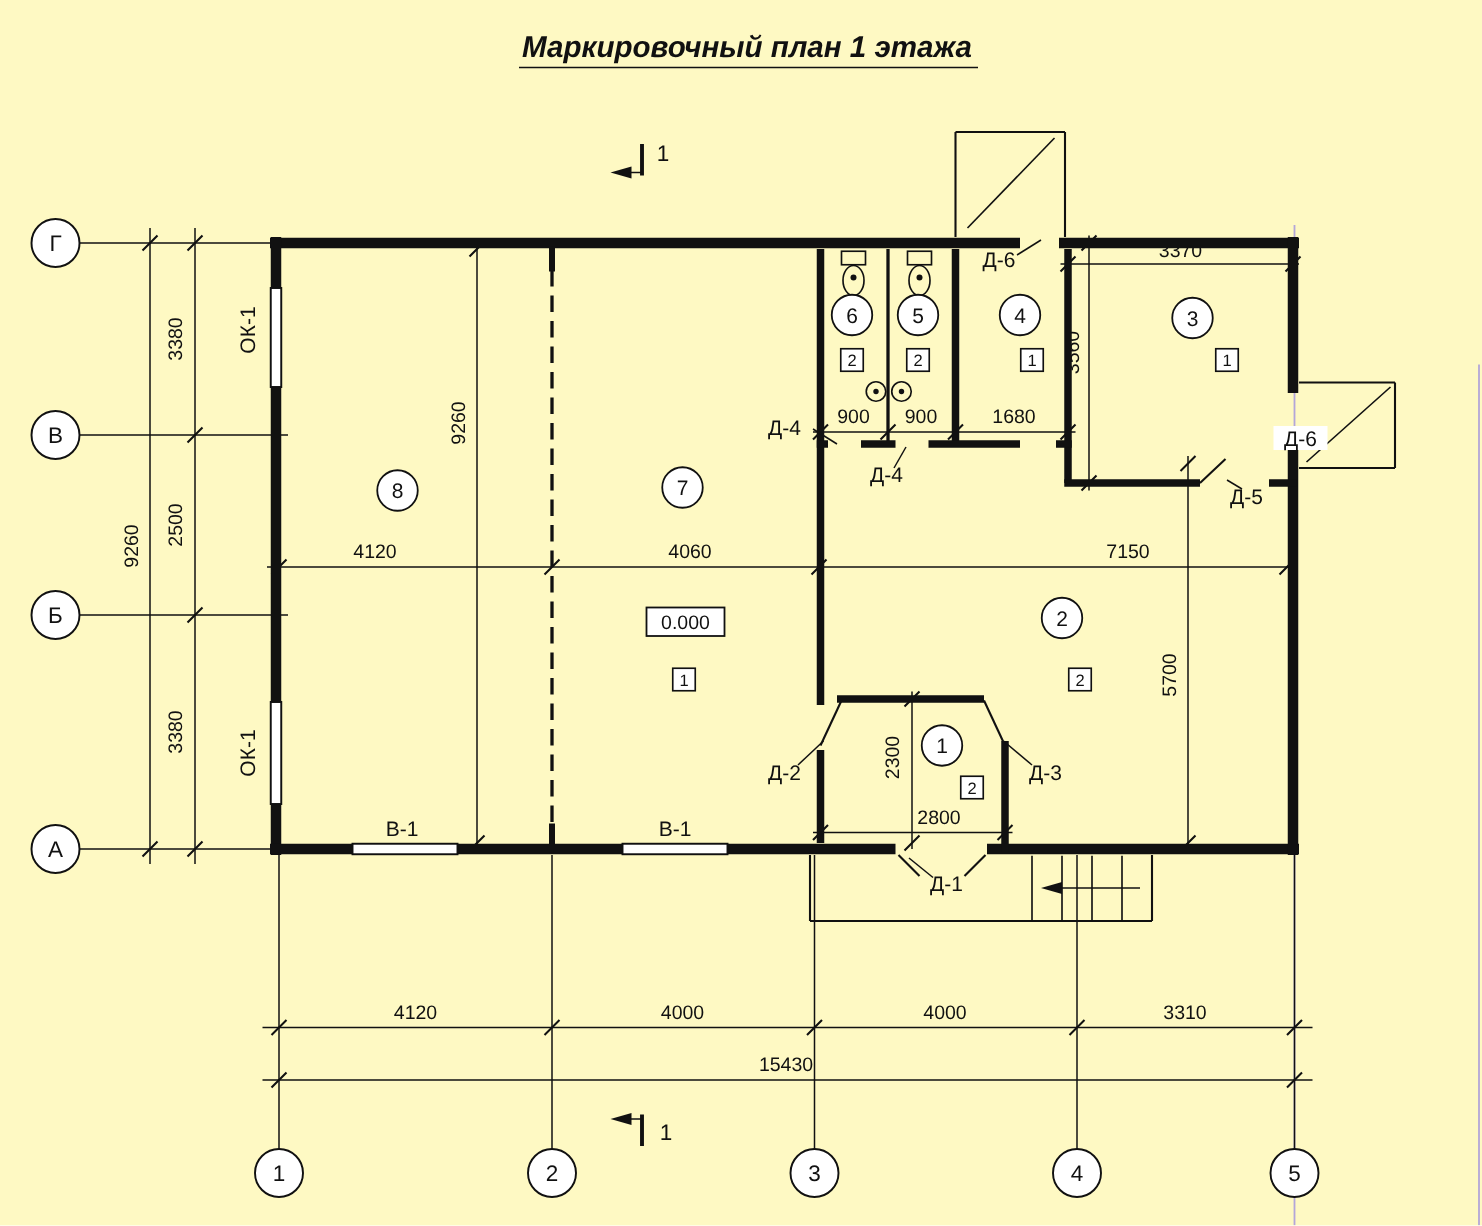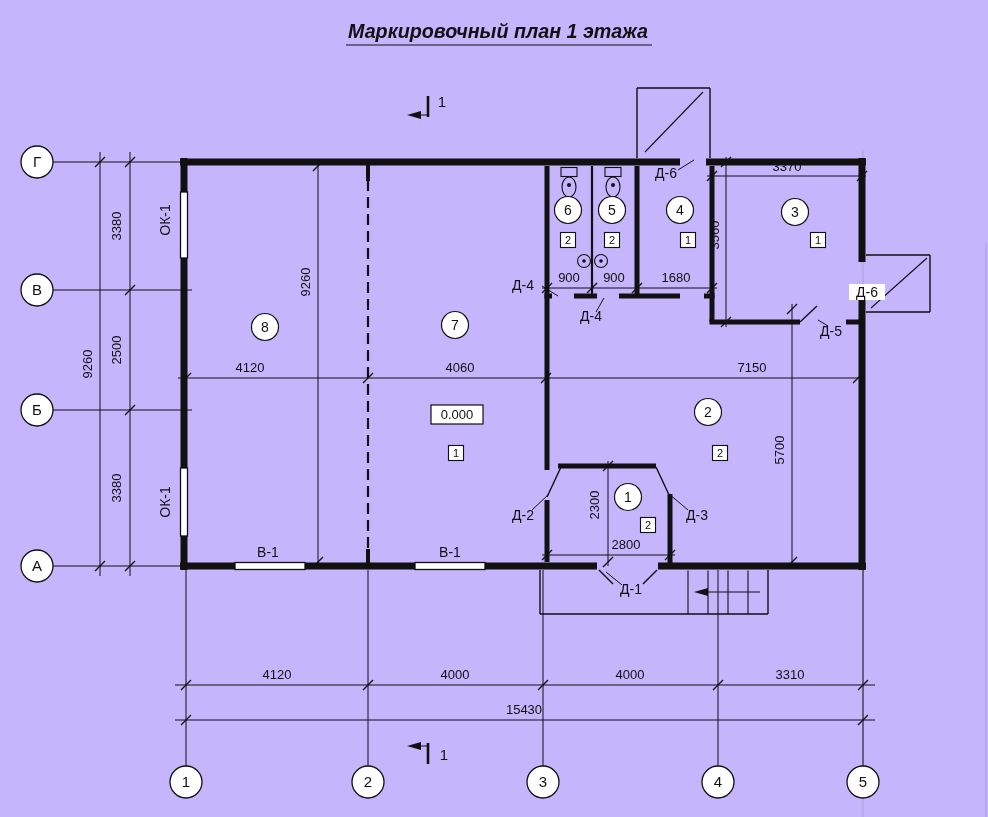--- a/index.html
+++ b/index.html
@@ -1,16 +1,16 @@
 <!DOCTYPE html>
 <html><head>
 <meta charset="utf-8">
 <style>
   html,body{margin:0;padding:0;background:#fff;}
-  .stage{width:988px;height:817px;position:relative;background:#c4b5fd;overflow:hidden;}
+  .stage{width:988px;height:817px;position:relative;background:#fef9c3;overflow:hidden;}
   svg text{font-family:"Liberation Sans","DejaVu Sans",sans-serif;fill:#111;}
   .title-text{font-size:20px;font-style:italic;font-weight:700;text-anchor:middle;}
   .dim{font-size:13px;text-anchor:middle;}
   .axis-label{font-size:15px;text-anchor:middle;}
   .room-num{font-size:14px;text-anchor:middle;}
   .mark{font-size:14px;text-anchor:middle;}
   .small-num{font-size:11px;text-anchor:middle;}
   .section-num{font-size:15px;text-anchor:middle;}
   .wall-ext{stroke:#111;stroke-width:7;}
   .wall-int{stroke:#111;stroke-width:5;}

